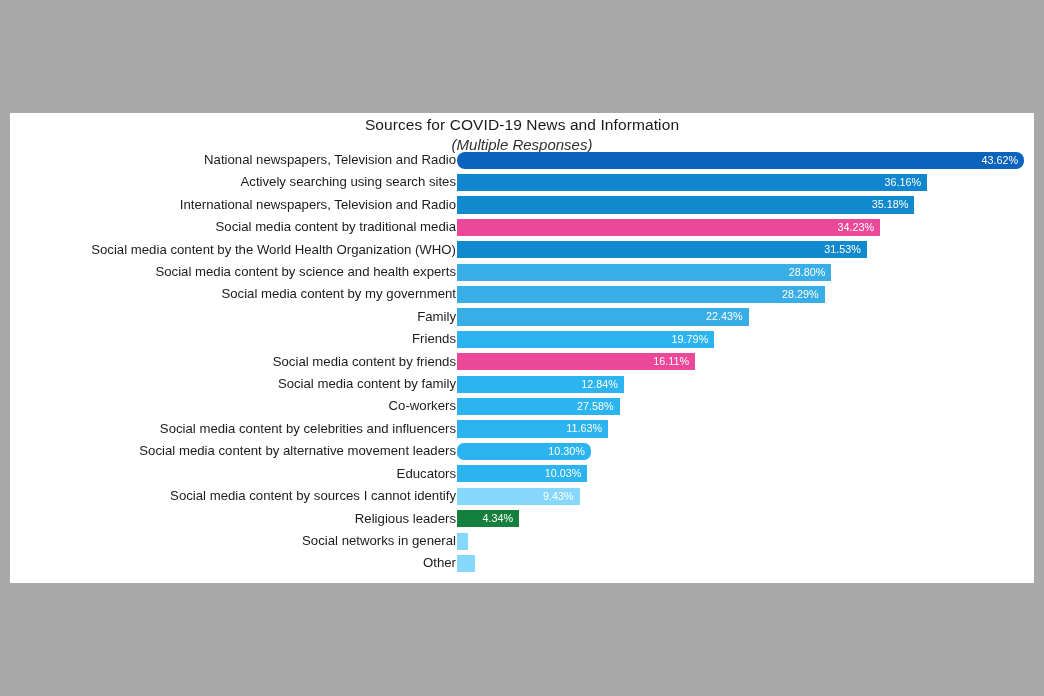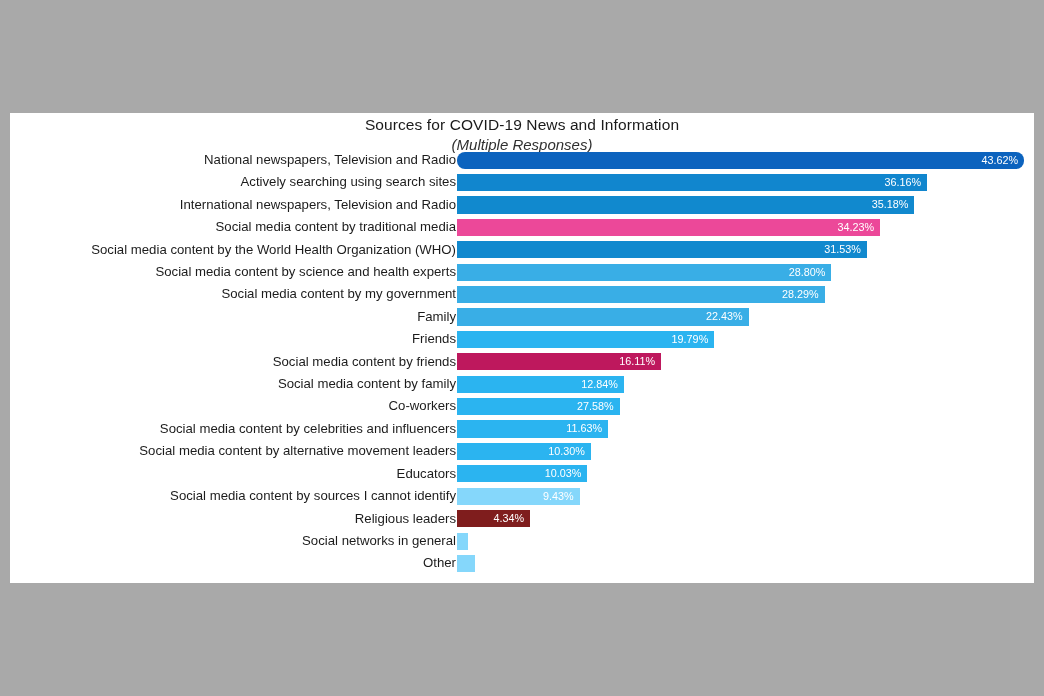--- a/index.html
+++ b/index.html
@@ -167,21 +167,21 @@
         <div class="cat-label">Friends</div>
         <div class="bar-track">
           <div class="bar" style="width: 257.243px; background: rgb(43, 180, 240);">
             <div class="bar-value">19.79%</div>
           </div>
         </div>
       </div>
       <div class="bar-row">
         <div class="cat-label">Social media content by friends</div>
         <div class="bar-track">
-          <div class="bar" style="width: 204px; background: #be185d;">
+          <div class="bar" style="width: 238px; background: #ec4899;">
             <div class="bar-value">16.11%</div>
           </div>
         </div>
       </div>
       <div class="bar-row">
         <div class="cat-label">Social media content by family</div>
         <div class="bar-track">
           <div class="bar" style="width: 166.902px; background: rgb(43, 180, 240);">
             <div class="bar-value">12.84%</div>
           </div>
@@ -199,21 +199,21 @@
         <div class="cat-label">Social media content by celebrities and influencers</div>
         <div class="bar-track">
           <div class="bar" style="width: 151.174px; background: rgb(43, 180, 240);">
             <div class="bar-value">11.63%</div>
           </div>
         </div>
       </div>
       <div class="bar-row">
         <div class="cat-label">Social media content by alternative movement leaders</div>
         <div class="bar-track">
-          <div class="bar" style="width: 133.886px; background: rgb(43, 180, 240);">
+          <div class="bar" style="width: 133.886px; background: rgb(43, 180, 240); border-radius: 7px;">
             <div class="bar-value">10.30%</div>
           </div>
         </div>
       </div>
       <div class="bar-row">
         <div class="cat-label">Educators</div>
         <div class="bar-track">
           <div class="bar" style="width: 130.376px; background: rgb(43, 180, 240);">
             <div class="bar-value">10.03%</div>
           </div>
@@ -223,21 +223,21 @@
         <div class="cat-label">Social media content by sources I cannot identify</div>
         <div class="bar-track">
           <div class="bar" style="width: 122.577px; background: rgb(133, 215, 251);">
             <div class="bar-value">9.43%</div>
           </div>
         </div>
       </div>
       <div class="bar-row">
         <div class="cat-label">Religious leaders</div>
         <div class="bar-track">
-          <div class="bar" style="width: 73px; background: #7f1d1d;">
+          <div class="bar" style="width: 35px; background: #15803d; padding-left: 27px;">
             <div class="bar-value">4.34%</div>
           </div>
         </div>
       </div>
       <div class="bar-row">
         <div class="cat-label">Social networks in general</div>
         <div class="bar-track">
           <div class="bar" style="width: 11.3088px; background: rgb(133, 215, 251);"></div>
         </div>
       </div>

